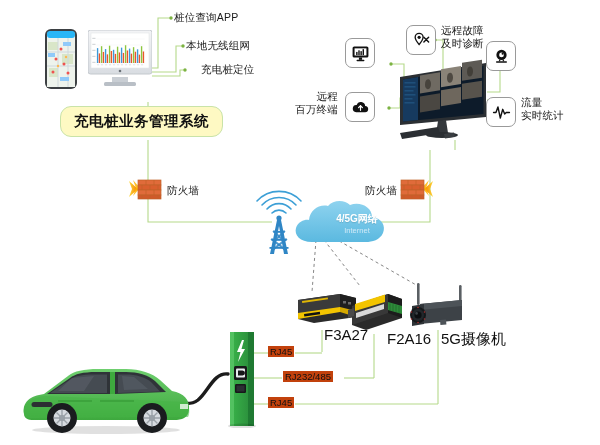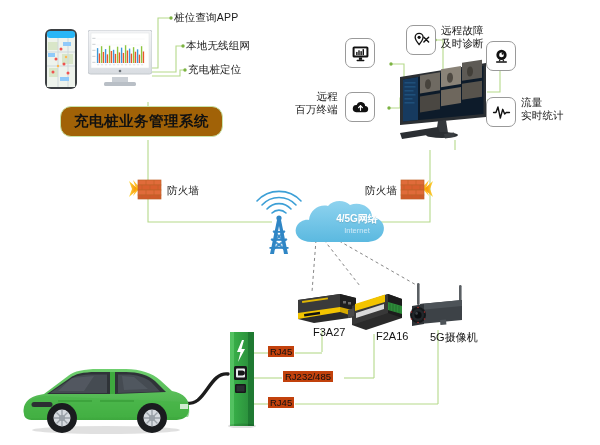--- a/index.html
+++ b/index.html
@@ -5,23 +5,23 @@
   html,body{margin:0;padding:0;background:#fff;}
   body{width:600px;height:445px;position:relative;overflow:hidden;
        font-family:"Liberation Sans","DejaVu Sans",sans-serif;}
   #stage{position:absolute;inset:0;width:596px;height:445px;}
   .abs{position:absolute;}
   svg.layer{position:absolute;left:0;top:0;width:600px;height:445px;overflow:visible;}
   .lbl{font-size:10.5px;color:#1a1a1a;line-height:13px;white-space:nowrap;letter-spacing:.2px;}
   .lbl2{font-size:10.5px;color:#1a1a1a;line-height:12.5px;letter-spacing:.2px;}
   .badge{width:30px;height:30px;border:1.4px solid #9a9a9a;border-radius:7px;background:#fff;
          display:flex;align-items:center;justify-content:center;box-sizing:border-box;}
-  .title-box{border:1.4px solid #c9e3a8;border-radius:11px;background:#a16207;
+  .title-box{border:1.4px solid #c9e3a8;border-radius:11px;background:#fef9c3;
              padding:5px 13px;font-weight:bold;font-size:14.5px;color:#111;letter-spacing:.5px;}
-  .dev-lbl{font-size:11px;color:#111;white-space:nowrap;}
+  .dev-lbl{font-size:15px;color:#111;white-space:nowrap;margin-left:11px;}
   .cab-lbl{font-size:9.5px;color:#111;background:#c2410c;padding:0 2px;white-space:nowrap;}
   .cloud-t1{font-size:10px;font-weight:bold;color:#fff;text-shadow:0 1px 1px rgba(0,0,0,.12);}
   .cloud-t2{font-size:7.5px;color:#cfe9f7;}
 </style>
 </head>
 <body>
 
 <div id="stage">
 
   <svg class="layer">
@@ -195,21 +195,21 @@
           <rect x="48.9" y="34.3" width="2.3120000000000003" height="1" fill="#e0e2e5"></rect>
           <rect x="52.9" y="16.200000000000003" width="1.36" height="16.799999999999997" fill="#8cc63f"></rect>
           <rect x="54.76" y="21.48" width="1.36" height="11.52" fill="#e8562a"></rect>
           <rect x="52.9" y="34.3" width="2.3120000000000003" height="1" fill="#e0e2e5"></rect>
         </g>
     </svg>
   </div>
 
   <div class="abs lbl" style="left:174px;top:11px;">桩位查询APP</div>
   <div class="abs lbl" style="left:186px;top:39px;">本地无线组网</div>
-  <div class="abs lbl" style="left:188px;top:63px;">充电桩定位</div>
+  <div class="abs lbl" style="left:201px;top:63px;">充电桩定位</div>
 
   <div class="abs" style="left:60px;top:106px;">
     <div class="title-box">充电桩业务管理系统</div>
   </div>
 
   <div class="abs badge" style="left:345px;top:38px;">
     <svg width="19" height="19" viewBox="0 0 24 24">
       <rect x="2" y="3" width="20" height="14" rx="2" fill="#111"></rect>
       <rect x="4.5" y="5.5" width="15" height="9" fill="#fff"></rect>
       <g fill="#111">

